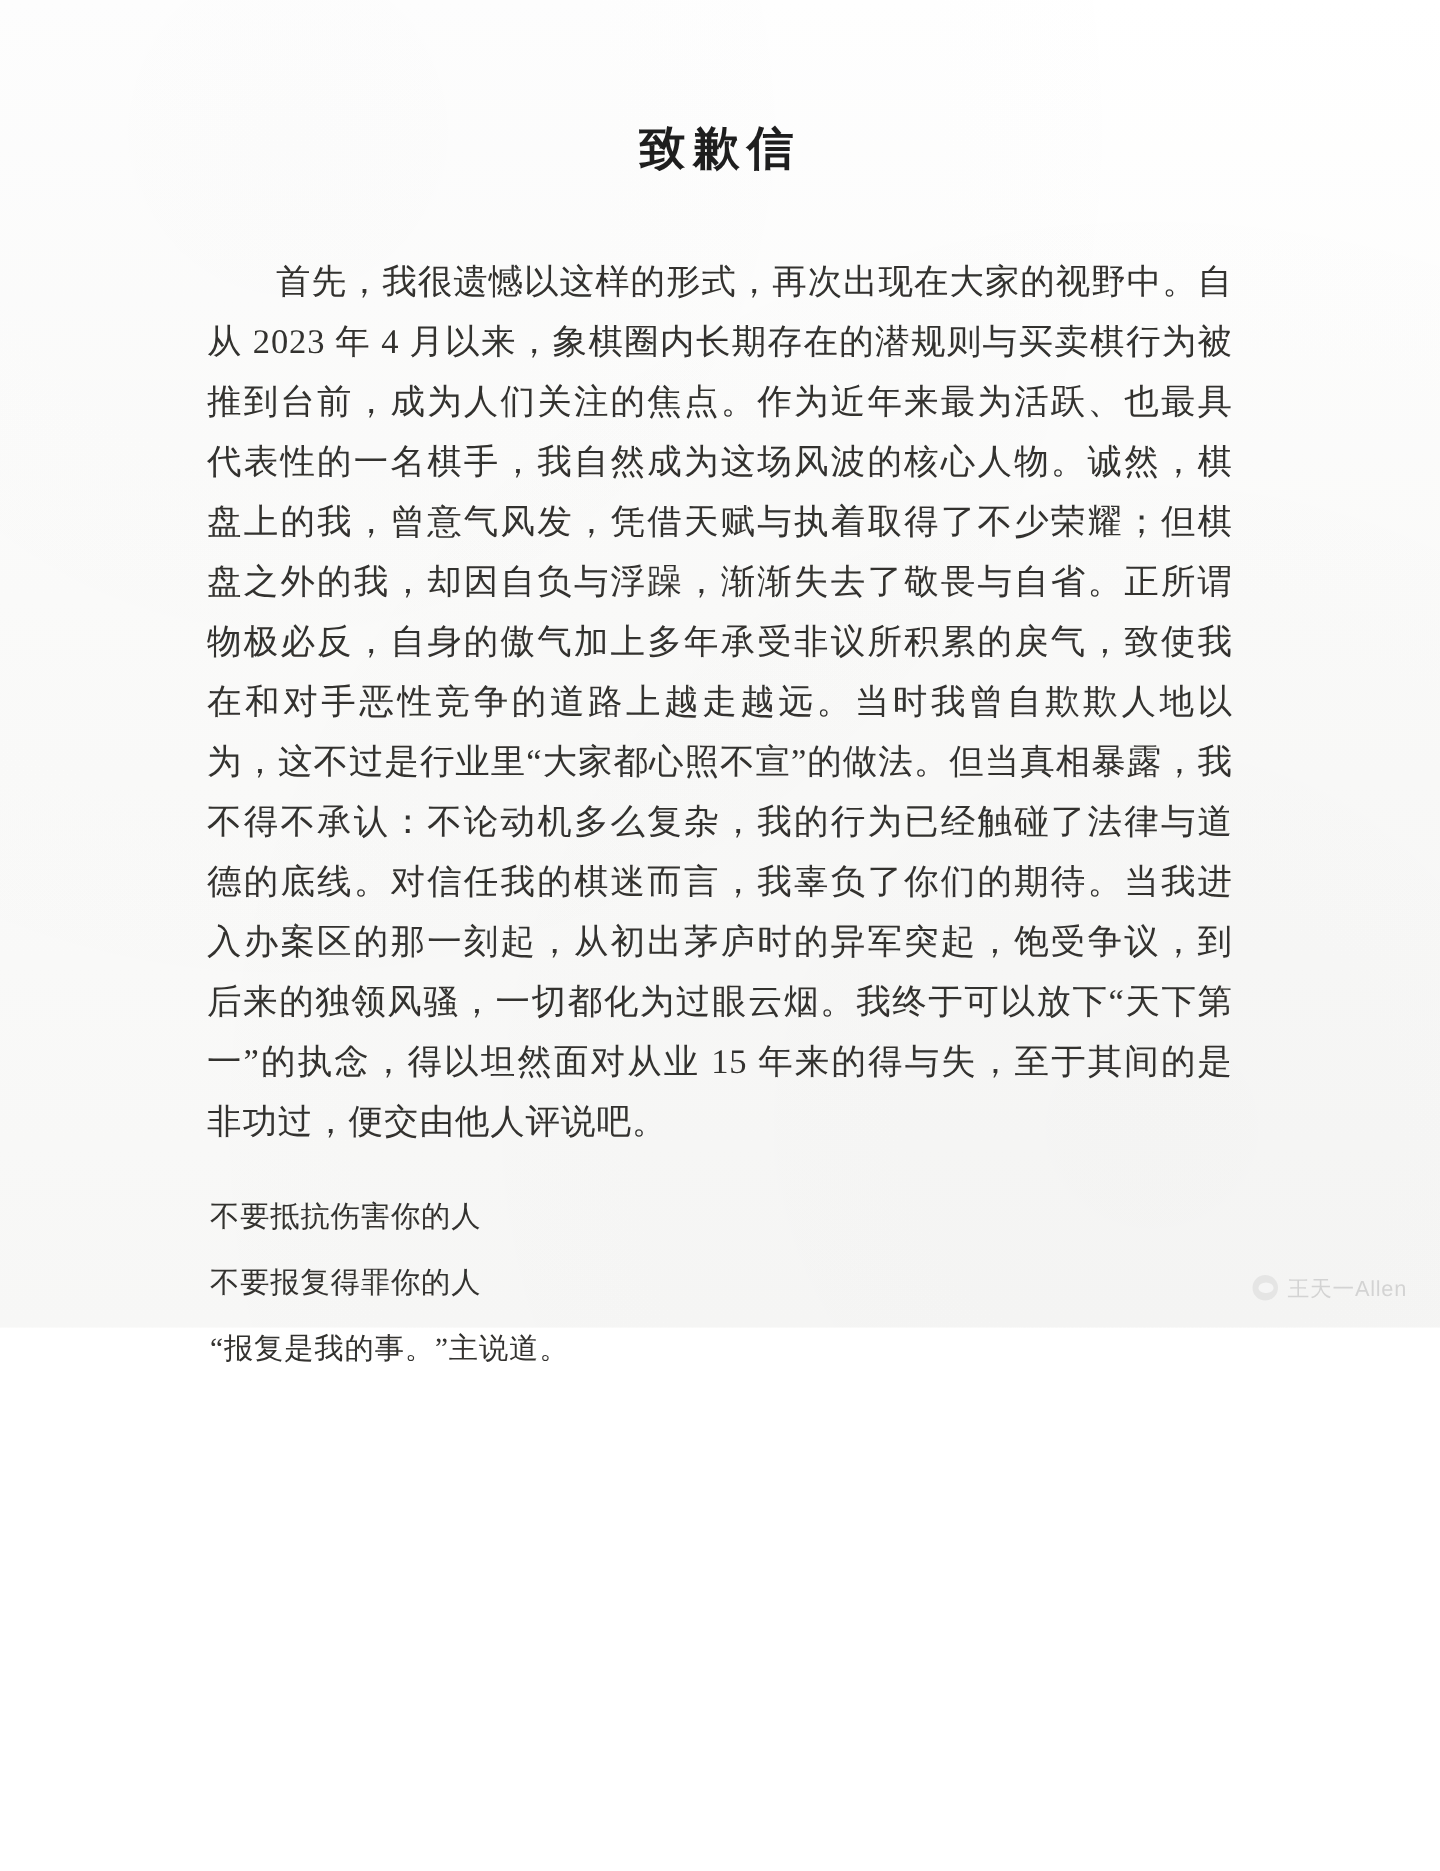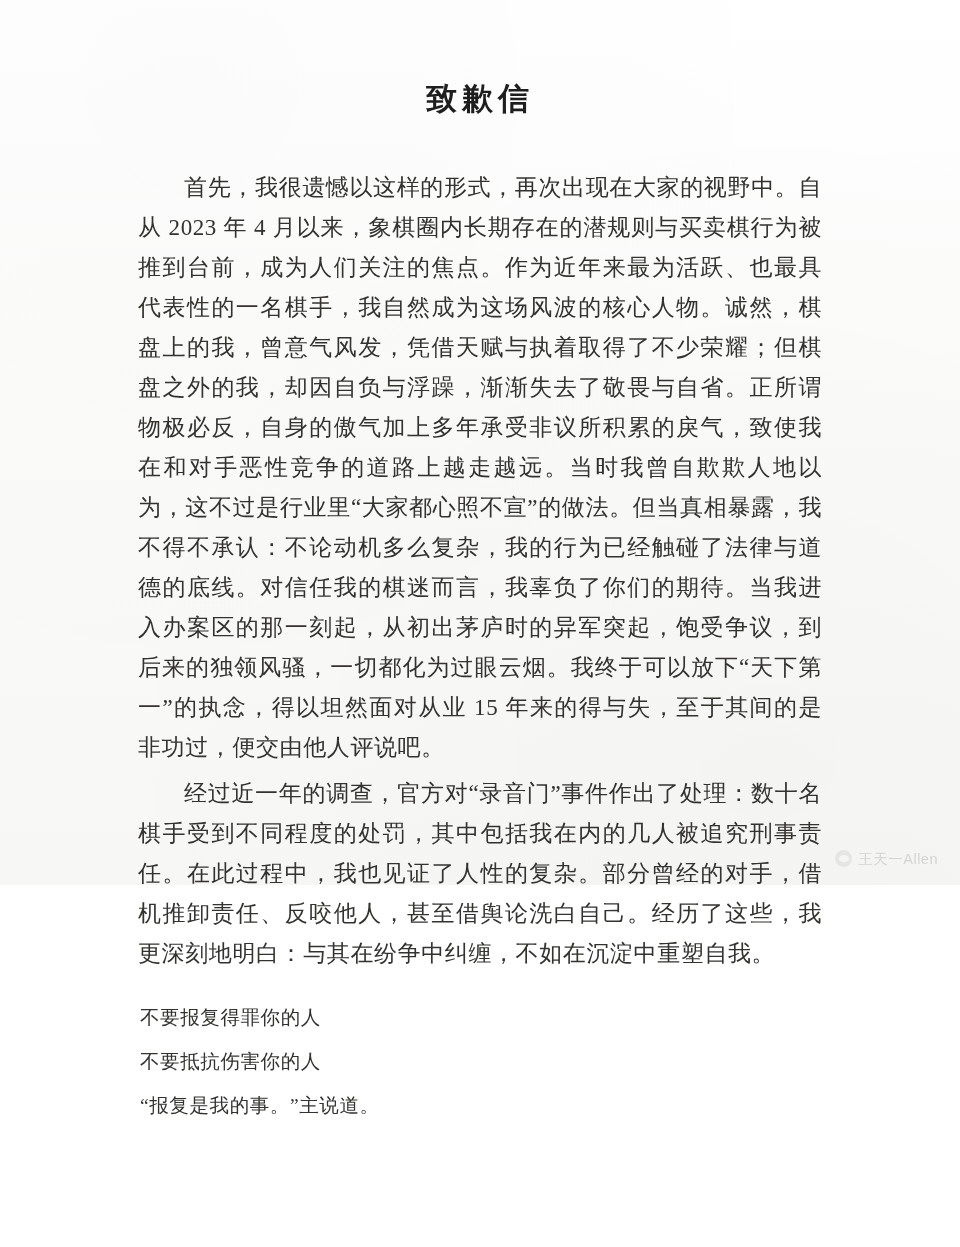--- a/index.html
+++ b/index.html
@@ -119,26 +119,25 @@
 
 <div class="page">
   <div class="paper-texture"></div>
 
   <div class="content">
 
     <h1 class="doc-title">致歉信</h1>
 
     <p class="para">首先，我很遗憾以这样的形式，再次出现在大家的视野中。自从 2023 年 4 月以来，象棋圈内长期存在的潜规则与买卖棋行为被推到台前，成为人们关注的焦点。作为近年来最为活跃、也最具代表性的一名棋手，我自然成为这场风波的核心人物。诚然，棋盘上的我，曾意气风发，凭借天赋与执着取得了不少荣耀；但棋盘之外的我，却因自负与浮躁，渐渐失去了敬畏与自省。正所谓物极必反，自身的傲气加上多年承受非议所积累的戾气，致使我在和对手恶性竞争的道路上越走越远。当时我曾自欺欺人地以为，这不过是行业里“大家都心照不宣”的做法。但当真相暴露，我不得不承认：不论动机多么复杂，我的行为已经触碰了法律与道德的底线。对信任我的棋迷而言，我辜负了你们的期待。当我进入办案区的那一刻起，从初出茅庐时的异军突起，饱受争议，到后来的独领风骚，一切都化为过眼云烟。我终于可以放下“天下第一”的执念，得以坦然面对从业 15 年来的得与失，至于其间的是非功过，便交由他人评说吧。</p>
 
-    <p class="para">经过近一年的调查，官方对“录音门”事件作出了处理：数十名棋手受到不同程度的处罚，其中包括我在内的几人被追究刑事责任。在此过程中，我也见证了人性的复杂。部分曾经的对手，借机推卸责任、反咬他人，甚至借舆论洗白自己。经历了这些，我更深刻地明白：与其在纷争中纠缠，不如在沉淀中重塑自我。</p>
 
 
     <div class="quote-block">
+      <p class="quote-line">不要抵抗伤害你的人</p>
       <p class="quote-line">不要报复得罪你的人</p>
-      <p class="quote-line">不要抵抗伤害你的人</p>
       <p class="quote-line">“报复是我的事。”主说道。</p>
     </div>
 
   </div>
 
   <div class="watermark">
     <span class="wb-logo"></span>
     <span class="wb-name">王天一Allen</span>
   </div>
 </div>

